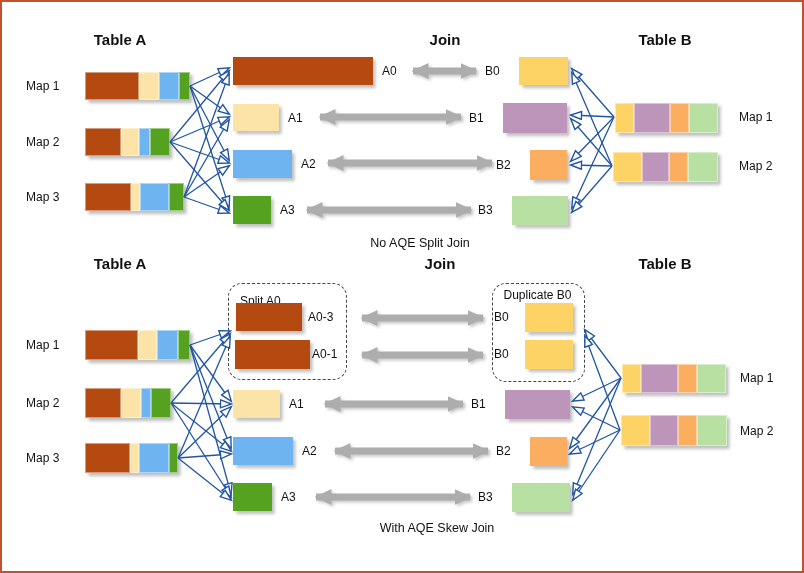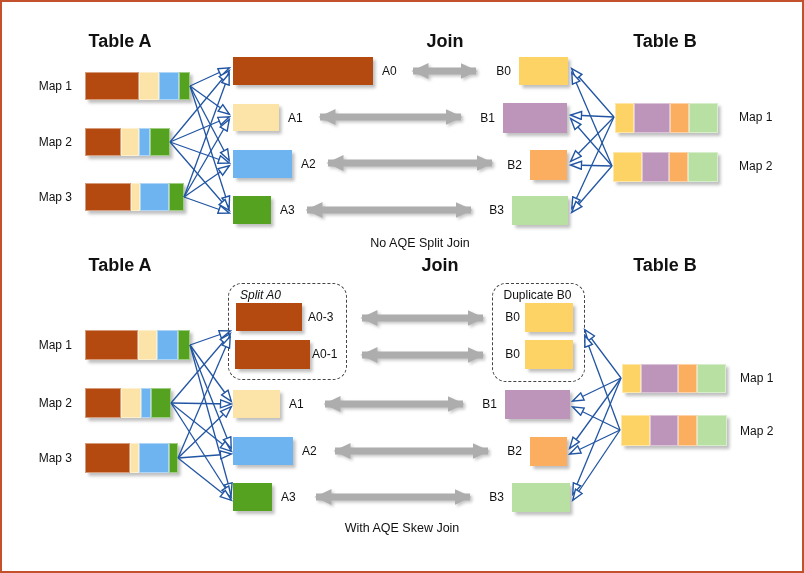--- a/index.html
+++ b/index.html
@@ -2,23 +2,23 @@
 <html><head>
 <meta charset="utf-8">
 <style>
   html,body{margin:0;padding:0;}
   body{
     width:804px;height:573px;position:relative;background:#ffffff;
     font-family:"Liberation Sans",sans-serif;overflow:hidden;
   }
   .frame{position:absolute;inset:0;border:2px solid #c2512c;pointer-events:none;z-index:10;}
   .lbl{position:absolute;font-size:12px;color:#111;line-height:14px;white-space:nowrap;}
-  .hdr{position:absolute;font-size:18px;font-weight:bold;color:#111;text-align:center;width:100px;}
+  .hdr{position:absolute;font-size:15px;font-weight:bold;color:#111;text-align:center;width:100px;}
   .cap{position:absolute;font-size:12.5px;color:#111;text-align:center;width:210px;}
-  .ra{text-align:right;}
+  .ra{}
   .box{position:absolute;box-shadow:2.5px 3px 3px rgba(110,110,110,0.45);}
   .bar{position:absolute;display:flex;box-shadow:2.5px 3px 3px rgba(110,110,110,0.45);}
   .seg{height:100%;border:0.5px solid rgba(255,255,255,0.45);box-sizing:border-box;}
   .seg-brown{background:#b54a10;}
   .seg-wheat{background:#fce3a8;}
   .seg-blue{background:#6db4f1;}
   .seg-green{background:#54a21f;}
   .seg-yellow{background:#fcd364;}
   .seg-mauve{background:#bd94ba;}
   .seg-orange{background:#fbad60;}
@@ -120,21 +120,21 @@
   </div>
 <div class="lbl ra" style="left:26px;top:451px;width:46px;">Map 3</div>
 <div class="bar" style="left:85px;top:443px;width:93px;height:30px;">
     <div class="seg seg-brown" style="flex-grow: 47;"></div>
     <div class="seg seg-wheat" style="flex-grow: 8;"></div>
     <div class="seg seg-blue" style="flex-grow: 30;"></div>
     <div class="seg seg-green" style="flex-grow: 8;"></div>
   </div>
 
 <div class="dashed" style="left:228px;top:283px;width:117px;height:95px;"></div>
-<div class="lbl" style="left:240px;top:288px;font-style:italic;">Split A0</div>
+<div class="lbl" style="left:240px;top:294px;">Split A0</div>
 <div class="box c-brown" style="left:236px;top:303px;width:66px;height:28px;"></div>
 <div class="lbl" style="left:308px;top:310px;">A0-3</div>
 <div class="box c-brown" style="left:235px;top:340px;width:75px;height:29px;"></div>
 <div class="lbl" style="left:312px;top:347px;">A0-1</div>
 
 <div class="box c-wheat" style="left:233px;top:390px;width:47px;height:28px;"></div>
 <div class="lbl" style="left:289px;top:397px;">A1</div>
 <div class="box c-blue" style="left:233px;top:437px;width:60px;height:28px;"></div>
 <div class="lbl" style="left:302px;top:444px;">A2</div>
 <div class="box c-green" style="left:233px;top:483px;width:39px;height:28px;"></div>
@@ -162,21 +162,21 @@
   </div>
 <div class="lbl" style="left:740px;top:371px;">Map 1</div>
 <div class="bar" style="left:621px;top:415px;width:106px;height:31px;">
     <div class="seg seg-yellow" style="flex-grow: 29;"></div>
     <div class="seg seg-mauve" style="flex-grow: 28;"></div>
     <div class="seg seg-orange" style="flex-grow: 19;"></div>
     <div class="seg seg-lightgreen" style="flex-grow: 30;"></div>
   </div>
 <div class="lbl" style="left:740px;top:424px;">Map 2</div>
 
-<div class="cap" style="left:297px;top:521px;">With AQE Skew Join</div>
+<div class="cap" style="left:332px;top:521px;">With AQE Skew Join</div>
 
 <svg class="overlay" width="804" height="573" viewBox="0 0 804 573">
   <defs>
     <marker id="mb" markerUnits="userSpaceOnUse" markerWidth="14" markerHeight="12" refX="11.5" refY="5" orient="auto">
       <path d="M1,1 L12,5 L1,9 Z" fill="#ffffff" stroke="#2155a3" stroke-width="1.4"></path>
     </marker>
     <marker id="mg" markerUnits="userSpaceOnUse" markerWidth="20" markerHeight="18" refX="15.5" refY="8" orient="auto-start-reverse">
       <path d="M0,0 L17,8 L0,16 Z" fill="#adadad"></path>
     </marker>
   </defs>

